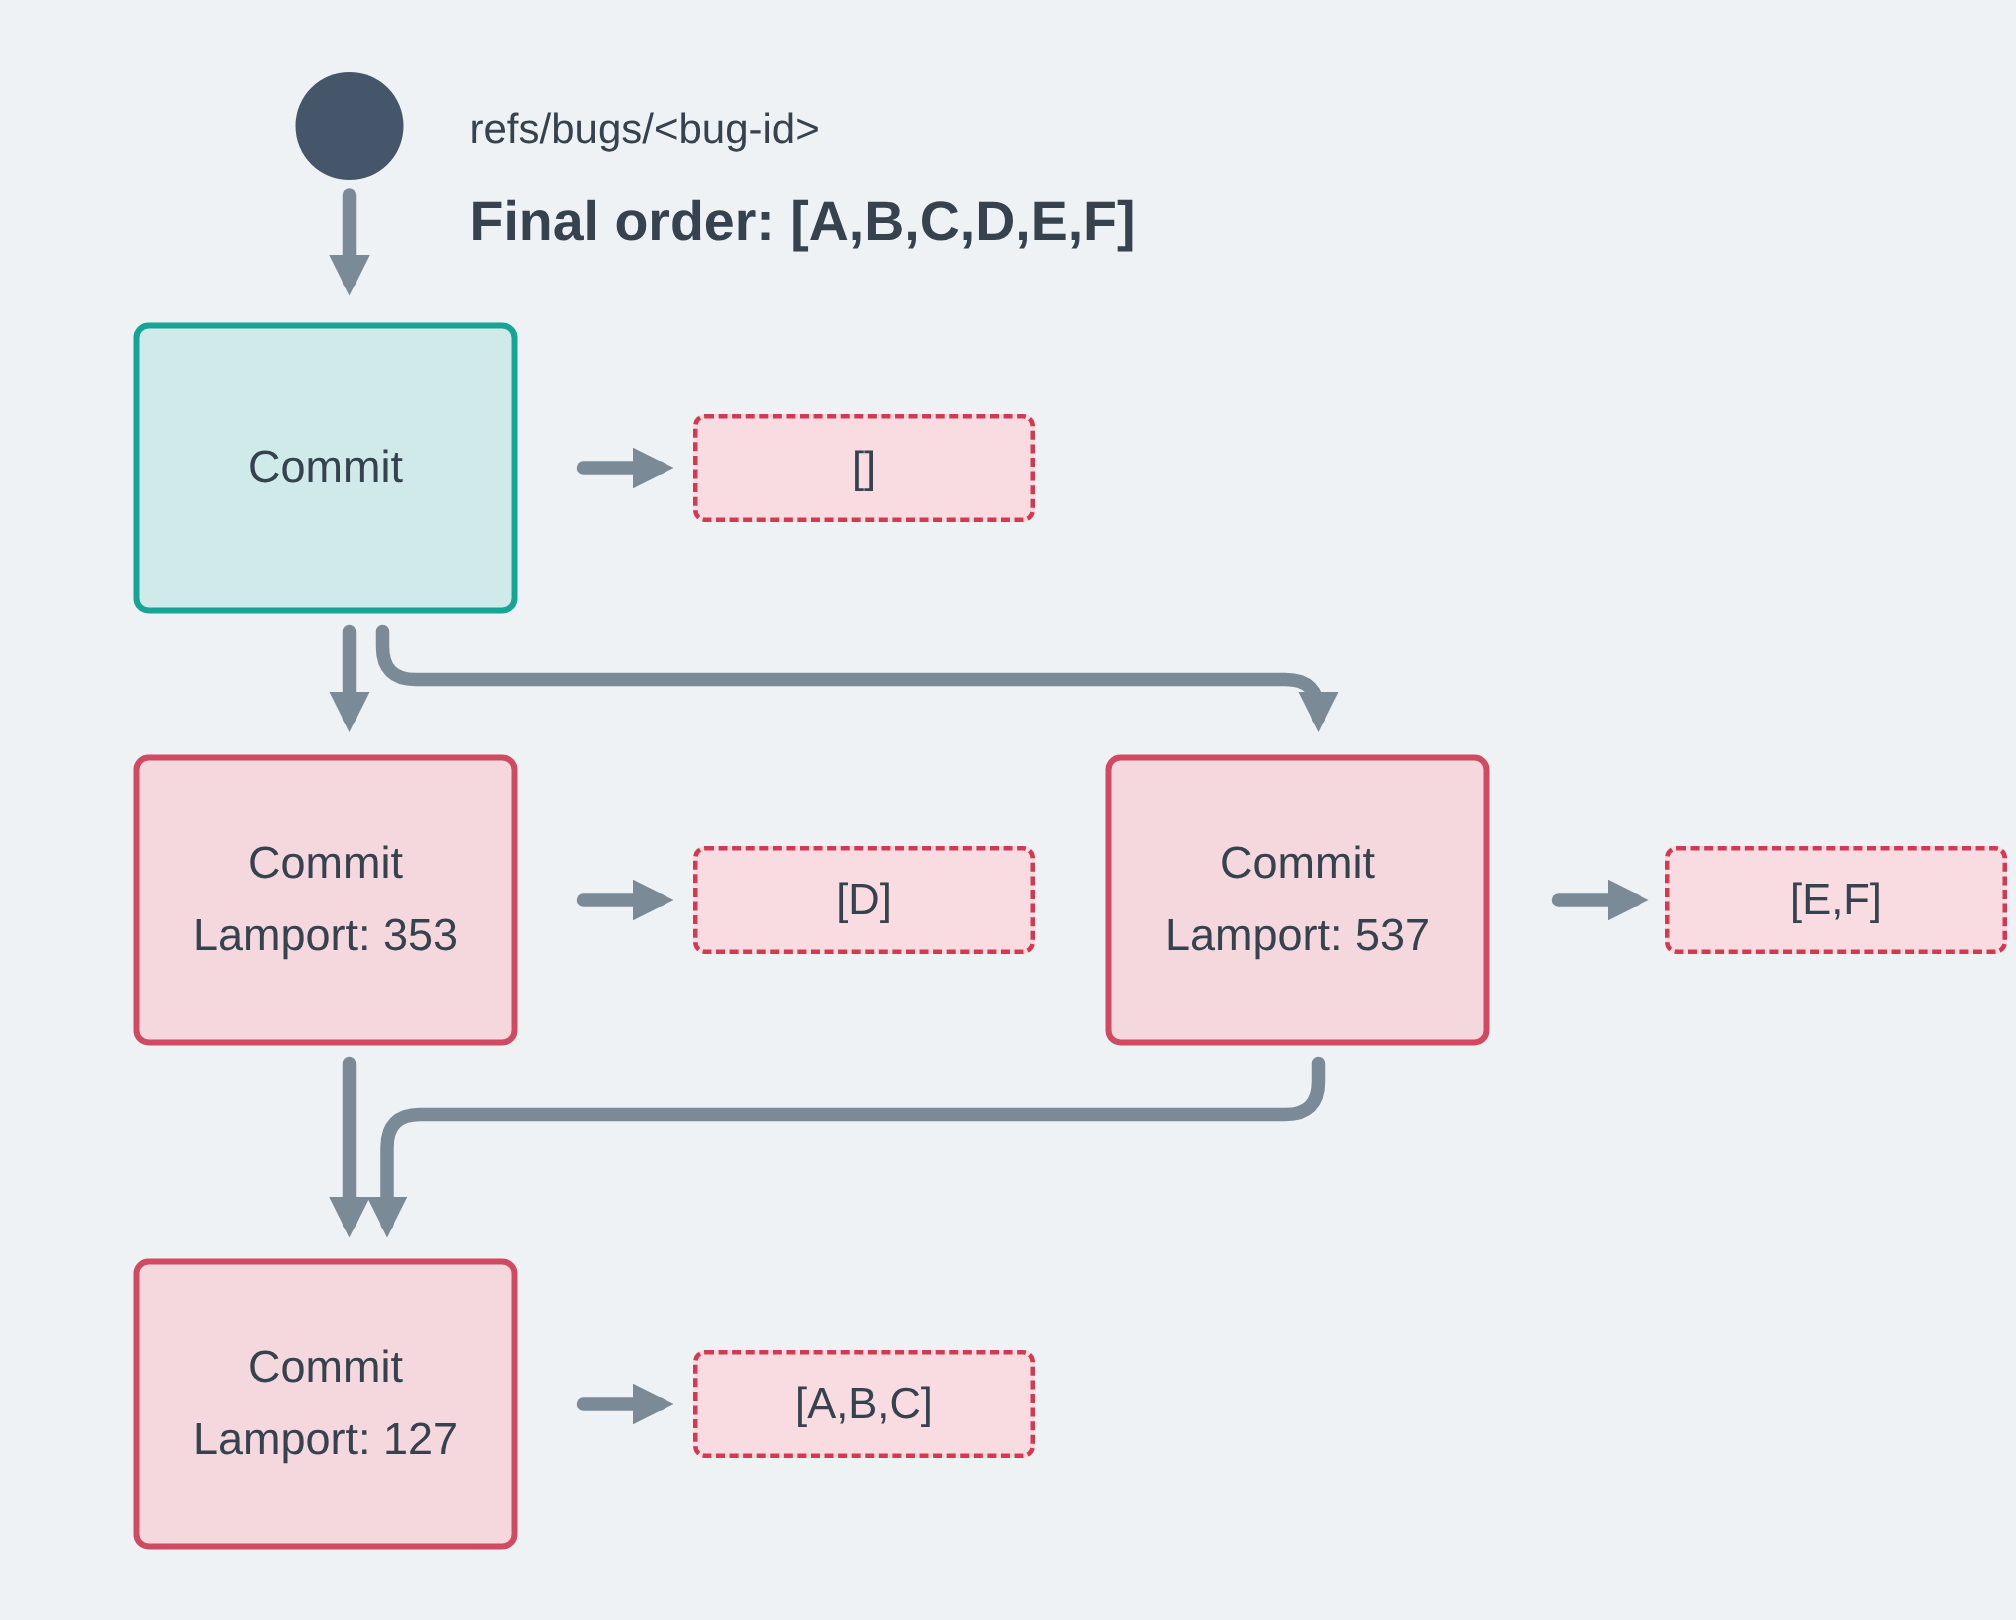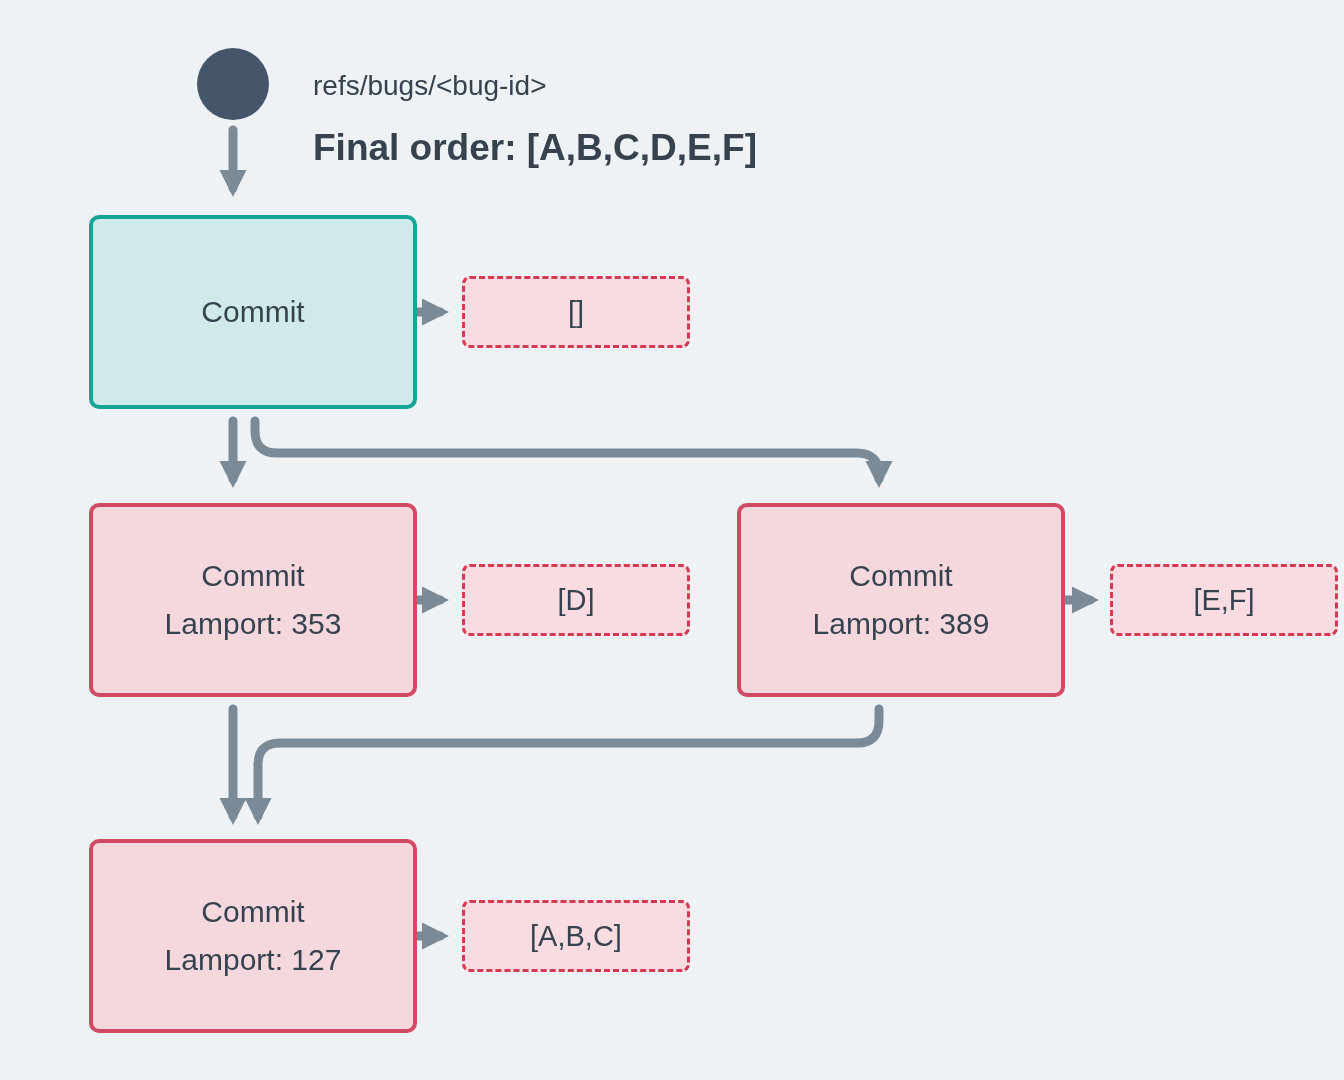--- a/index.html
+++ b/index.html
@@ -48,21 +48,21 @@
   .final-order {
     position: absolute;
     left: 272px; top: 127px;
     font-size: 37px;
     font-weight: bold;
     color: var(--ink);
     white-space: nowrap;
   }
   .commit {
     position: absolute;
-    width: 328px; height: 194px;
+    width: 256px; height: 194px;
     border-radius: 10px;
     display: flex;
     flex-direction: column;
     justify-content: center;
     align-items: center;
     font-size: 30px;
     line-height: 48px;
     color: var(--ink);
     background: var(--commit_fill);
     border: 4px solid var(--commit_border);
@@ -124,21 +124,21 @@
     <div>Commit</div>
   </div>
 
   <div class="commit n246">
     <div>Commit</div>
     <div>Lamport: 353</div>
   </div>
 
   <div class="commit n537">
     <div>Commit</div>
-    <div>Lamport: 389</div>
+    <div>Lamport: 537</div>
   </div>
 
   <div class="commit n127">
     <div>Commit</div>
     <div>Lamport: 127</div>
   </div>
 
   <div class="payload p864">
     <span>[]</span>
   </div>

